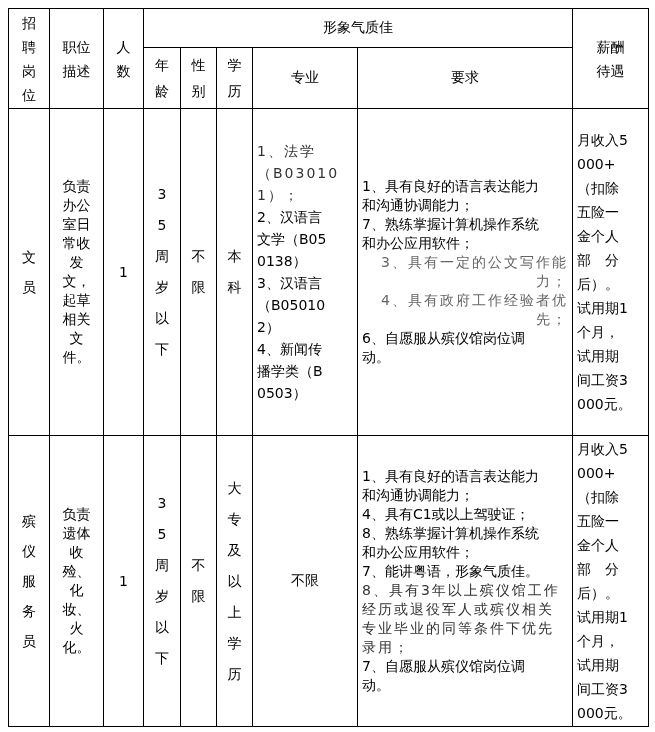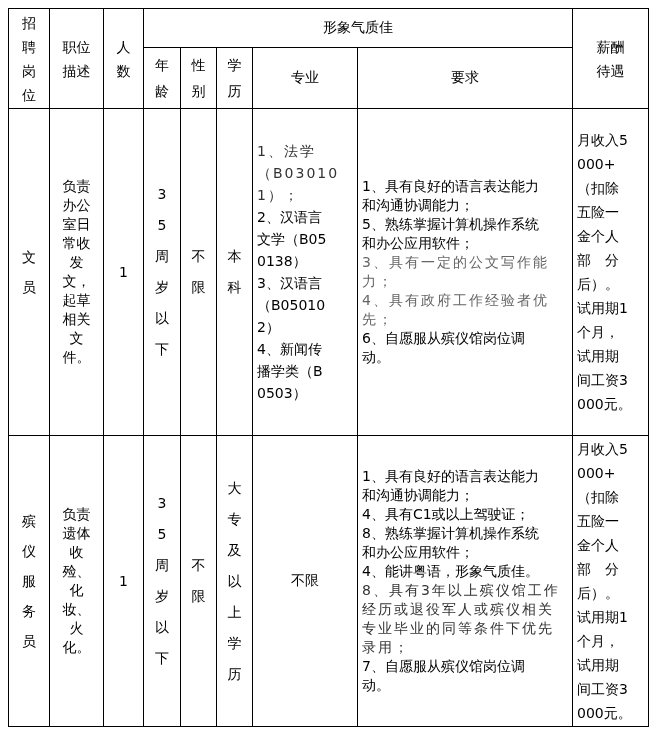--- a/index.html
+++ b/index.html
@@ -24,21 +24,21 @@
   tr.row2 { height:287px; }
   .lh24 { line-height:24px; }
   .lh26 { line-height:26px; }
   .lh29 { line-height:19px;margin-top:24px; }
   .lh30 { line-height:30px; }
   .lh31 { line-height:31px; }
   .cell-req { line-height:19px; padding:2px 5px; }
   .cell-major { line-height:22px; padding:2px 4px; }
   .cell-salary { line-height:24px; padding:2px 4px; }
   .req-item { white-space:pre-line; }
-  .muted { color:#666666; }
+  .muted { color:#666666;text-align:right; }
   .spaced { letter-spacing:2px; }
   .dim { color:#333333; }
 </style>
 </head>
 <body>
 
 <div class="page">
   <table class="recruit">
     <colgroup>
       <col style="width:41px">
@@ -112,21 +112,21 @@
         <div class="req-item">3、汉语言
 （B05010
 2）</div>
         <div class="req-item">4、新闻传
 播学类（B
 0503）</div>
       </td>
       <td class="lft cell-req">
         <div class="req-item">1、具有良好的语言表达能力
 和沟通协调能力；</div>
-        <div class="req-item">5、熟练掌握计算机操作系统
+        <div class="req-item">7、熟练掌握计算机操作系统
 和办公应用软件；</div>
         <div class="req-item muted spaced">3、具有一定的公文写作能
 力；</div>
         <div class="req-item muted spaced">4、具有政府工作经验者优
 先；</div>
         <div class="req-item">6、自愿服从殡仪馆岗位调
 动。</div>
       </td>
       <td class="lft pre cell-salary">月收入5
 000+
@@ -172,21 +172,21 @@
 上
 学
 历</td>
       <td class="ctr">不限</td>
       <td class="lft cell-req">
         <div class="req-item">1、具有良好的语言表达能力
 和沟通协调能力；</div>
         <div class="req-item">4、具有C1或以上驾驶证；</div>
         <div class="req-item">8、熟练掌握计算机操作系统
 和办公应用软件；</div>
-        <div class="req-item">4、能讲粤语，形象气质佳。</div>
+        <div class="req-item">7、能讲粤语，形象气质佳。</div>
         <div class="req-item spaced dim">8、具有3年以上殡仪馆工作
 经历或退役军人或殡仪相关
 专业毕业的同等条件下优先
 录用；</div>
         <div class="req-item">7、自愿服从殡仪馆岗位调
 动。</div>
       </td>
       <td class="lft pre cell-salary">月收入5
 000+
 （扣除

